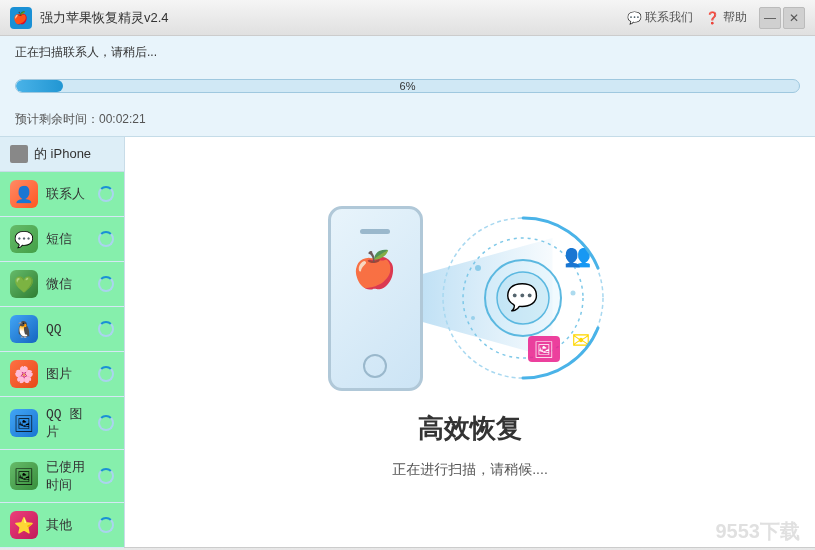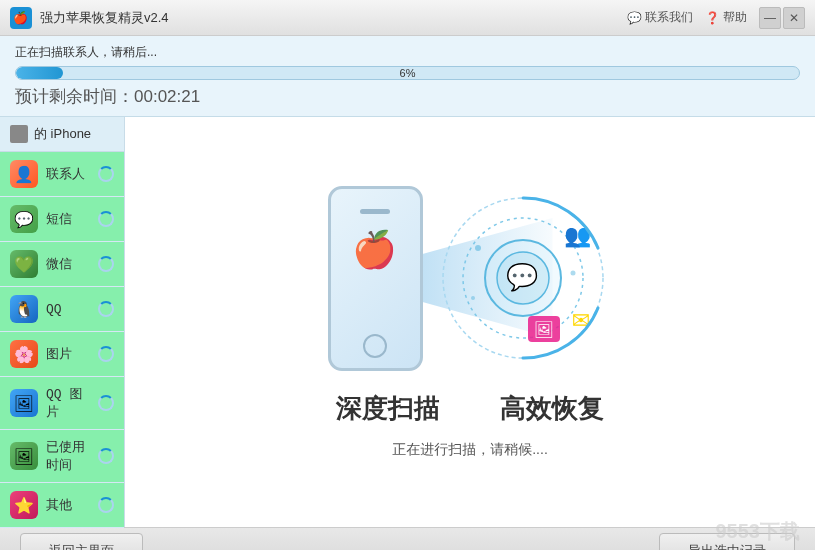--- a/index.html
+++ b/index.html
@@ -74,21 +74,21 @@
       color: #555;
     }
 
     
     .progress-area {
       background: #e8f4fb;
       border-bottom: 1px solid #c5dce8;
       padding: 8px 15px;
       display: flex;
       flex-direction: column;
-      gap: 5px;
+      gap: 18px;
     }
     .progress-status {
       font-size: 12px;
       color: #333;
     }
     .progress-bar-container {
       position: relative;
       height: 14px;
       background: #d0e8f5;
       border: 1px solid #9fc8df;
@@ -108,21 +108,21 @@
       height: 100%;
       display: flex;
       align-items: center;
       font-size: 11px;
       color: #333;
       transform: translateX(50%);
     }
     .progress-times {
       display: flex;
       gap: 30px;
-      font-size: 17px;
+      font-size: 12px;
       color: #555;
     }
 
     
     .main-layout {
       display: flex;
       height: calc(550px - 36px - 58px - 46px);
     }
 
     
@@ -452,21 +452,20 @@
           <circle cx="40" cy="110" r="2" fill="#5bb8e0" opacity="0.5"></circle>
           <circle cx="140" cy="85" r="2.5" fill="#5bb8e0" opacity="0.5"></circle>
 
           <path d="M 90 10 A 80 80 0 0 1 165 60" fill="none" stroke="#4ab3e8" stroke-width="3" stroke-linecap="round"></path>
           <path d="M 165 120 A 80 80 0 0 1 90 170" fill="none" stroke="#4ab3e8" stroke-width="3" stroke-linecap="round"></path>
         </svg>
       </div>
     </div>
 
     <div class="scan-labels">
-      <span class="scan-label-text">深度扫描</span>
       <span class="scan-label-text">高效恢复</span>
     </div>
 
     <div class="scan-status-text">正在进行扫描，请稍候....</div>
   </div>
 </div>
 
 <div class="bottom-bar">
   <button class="bottom-btn">返回主界面</button>
   <button class="bottom-btn">导出选中记录</button>

